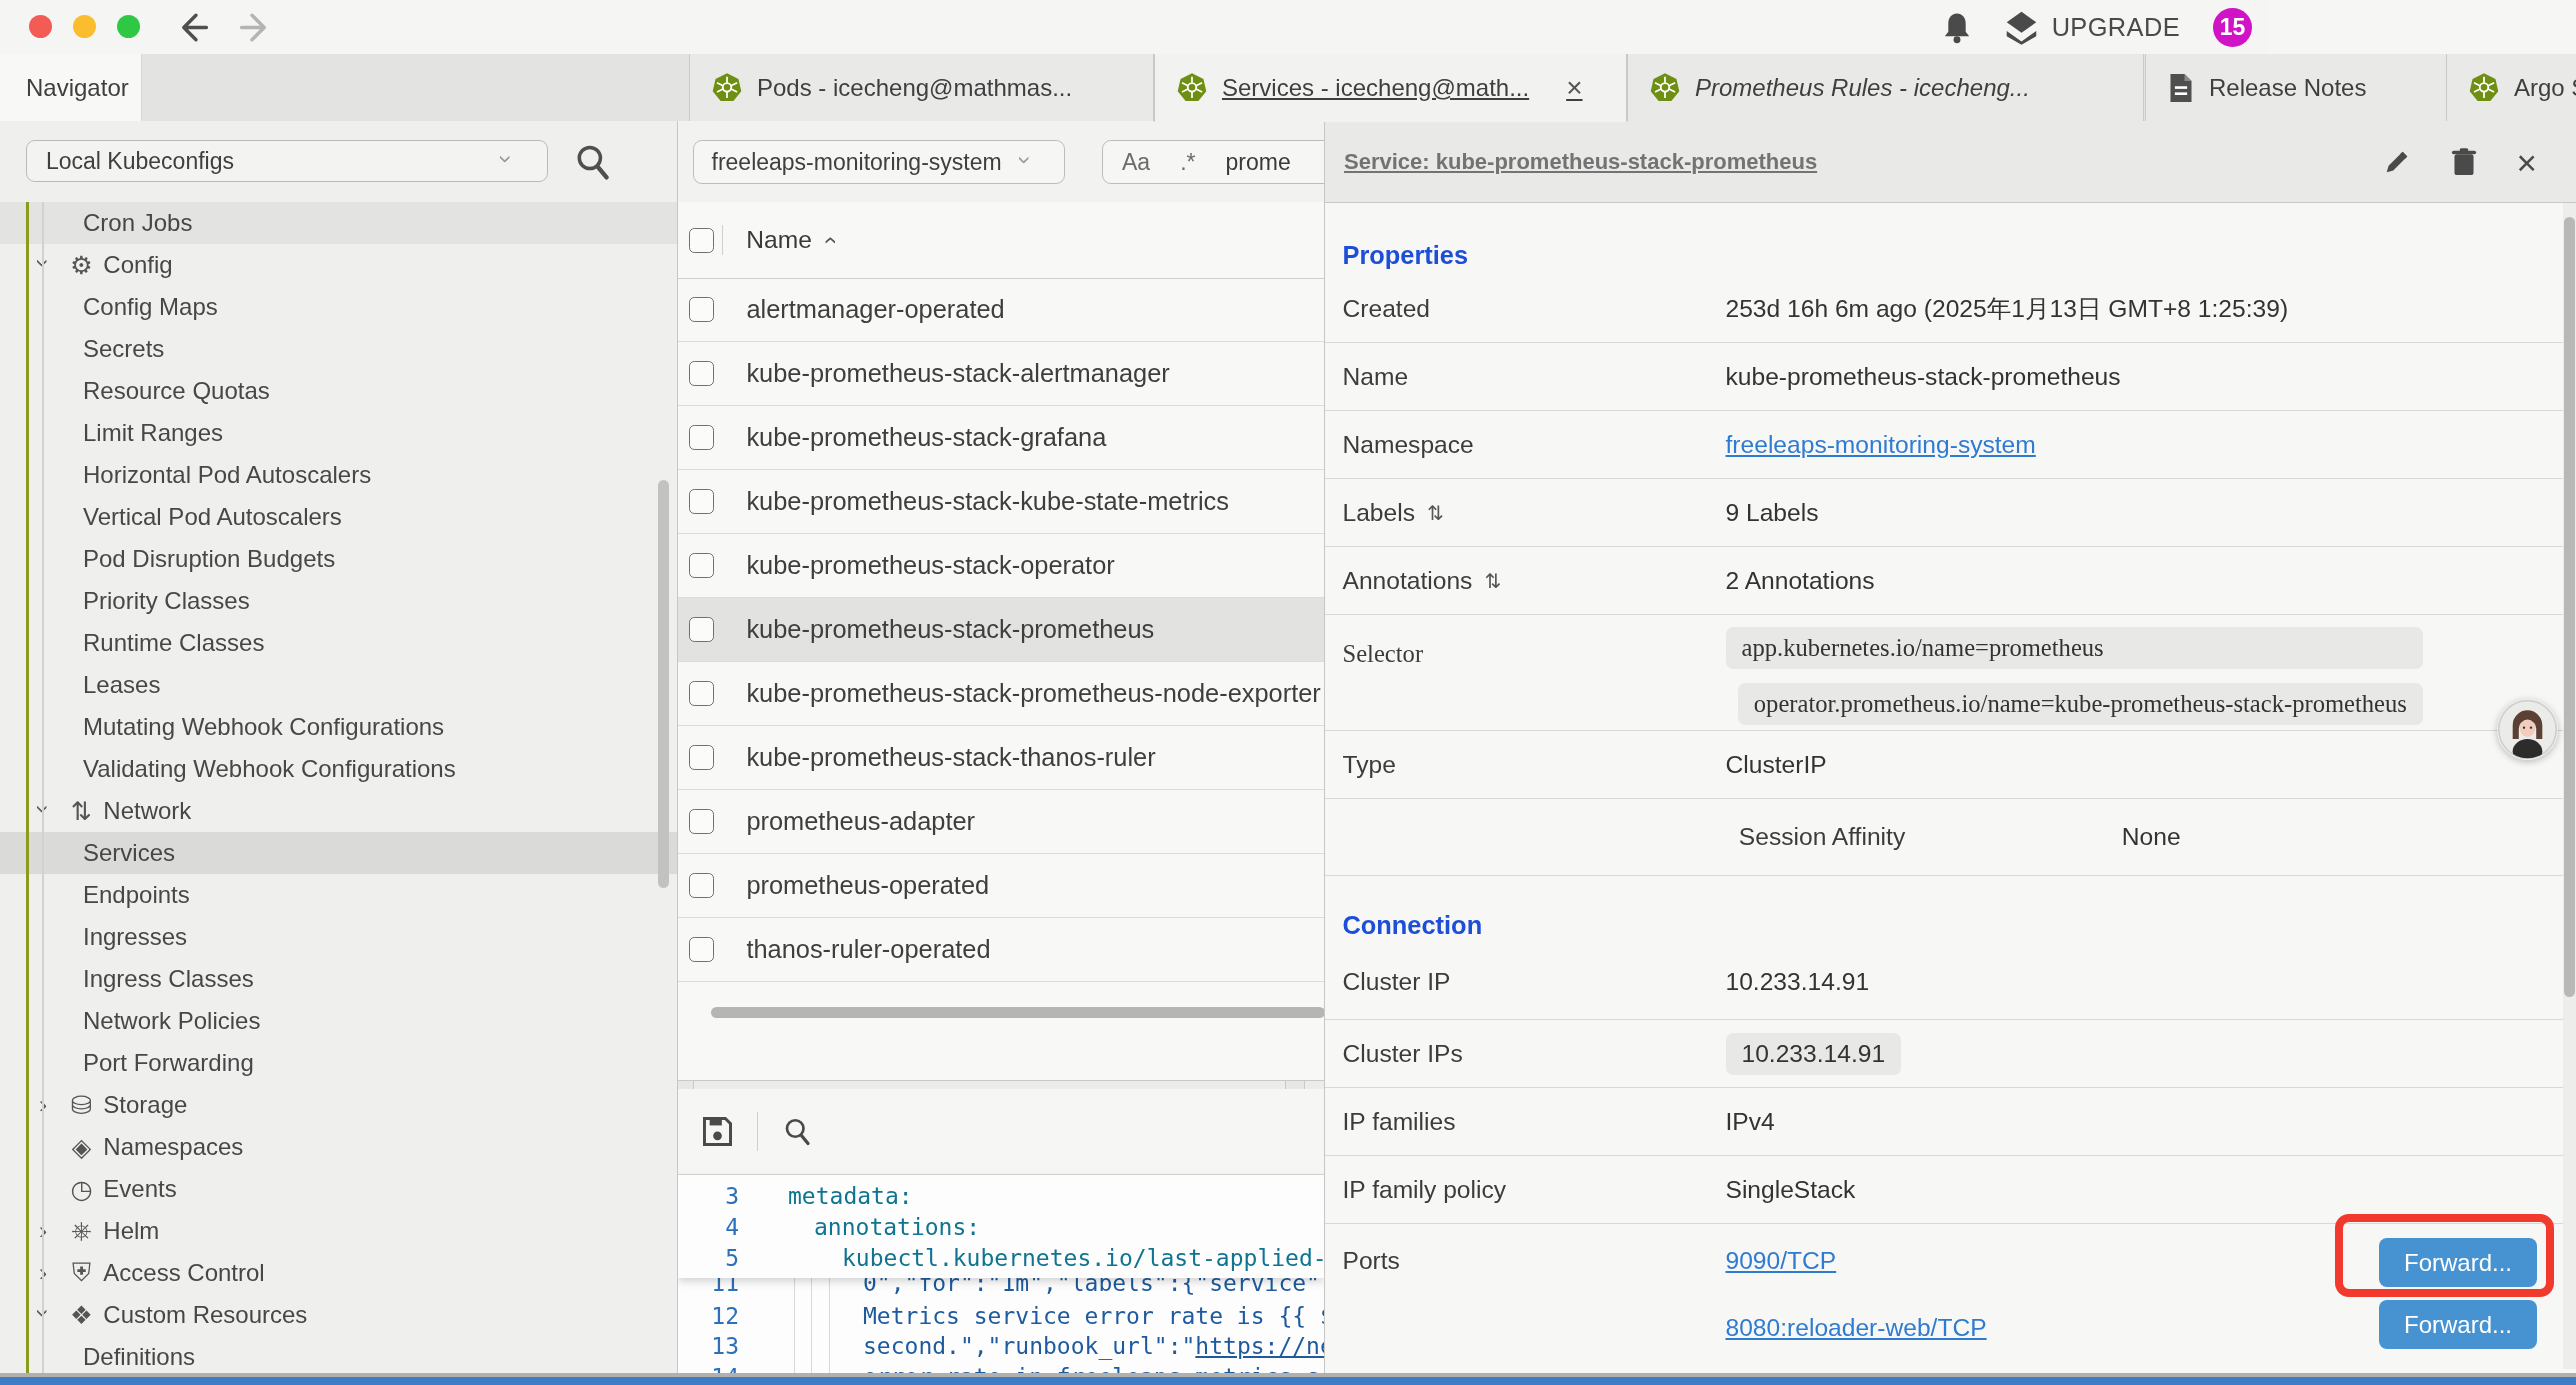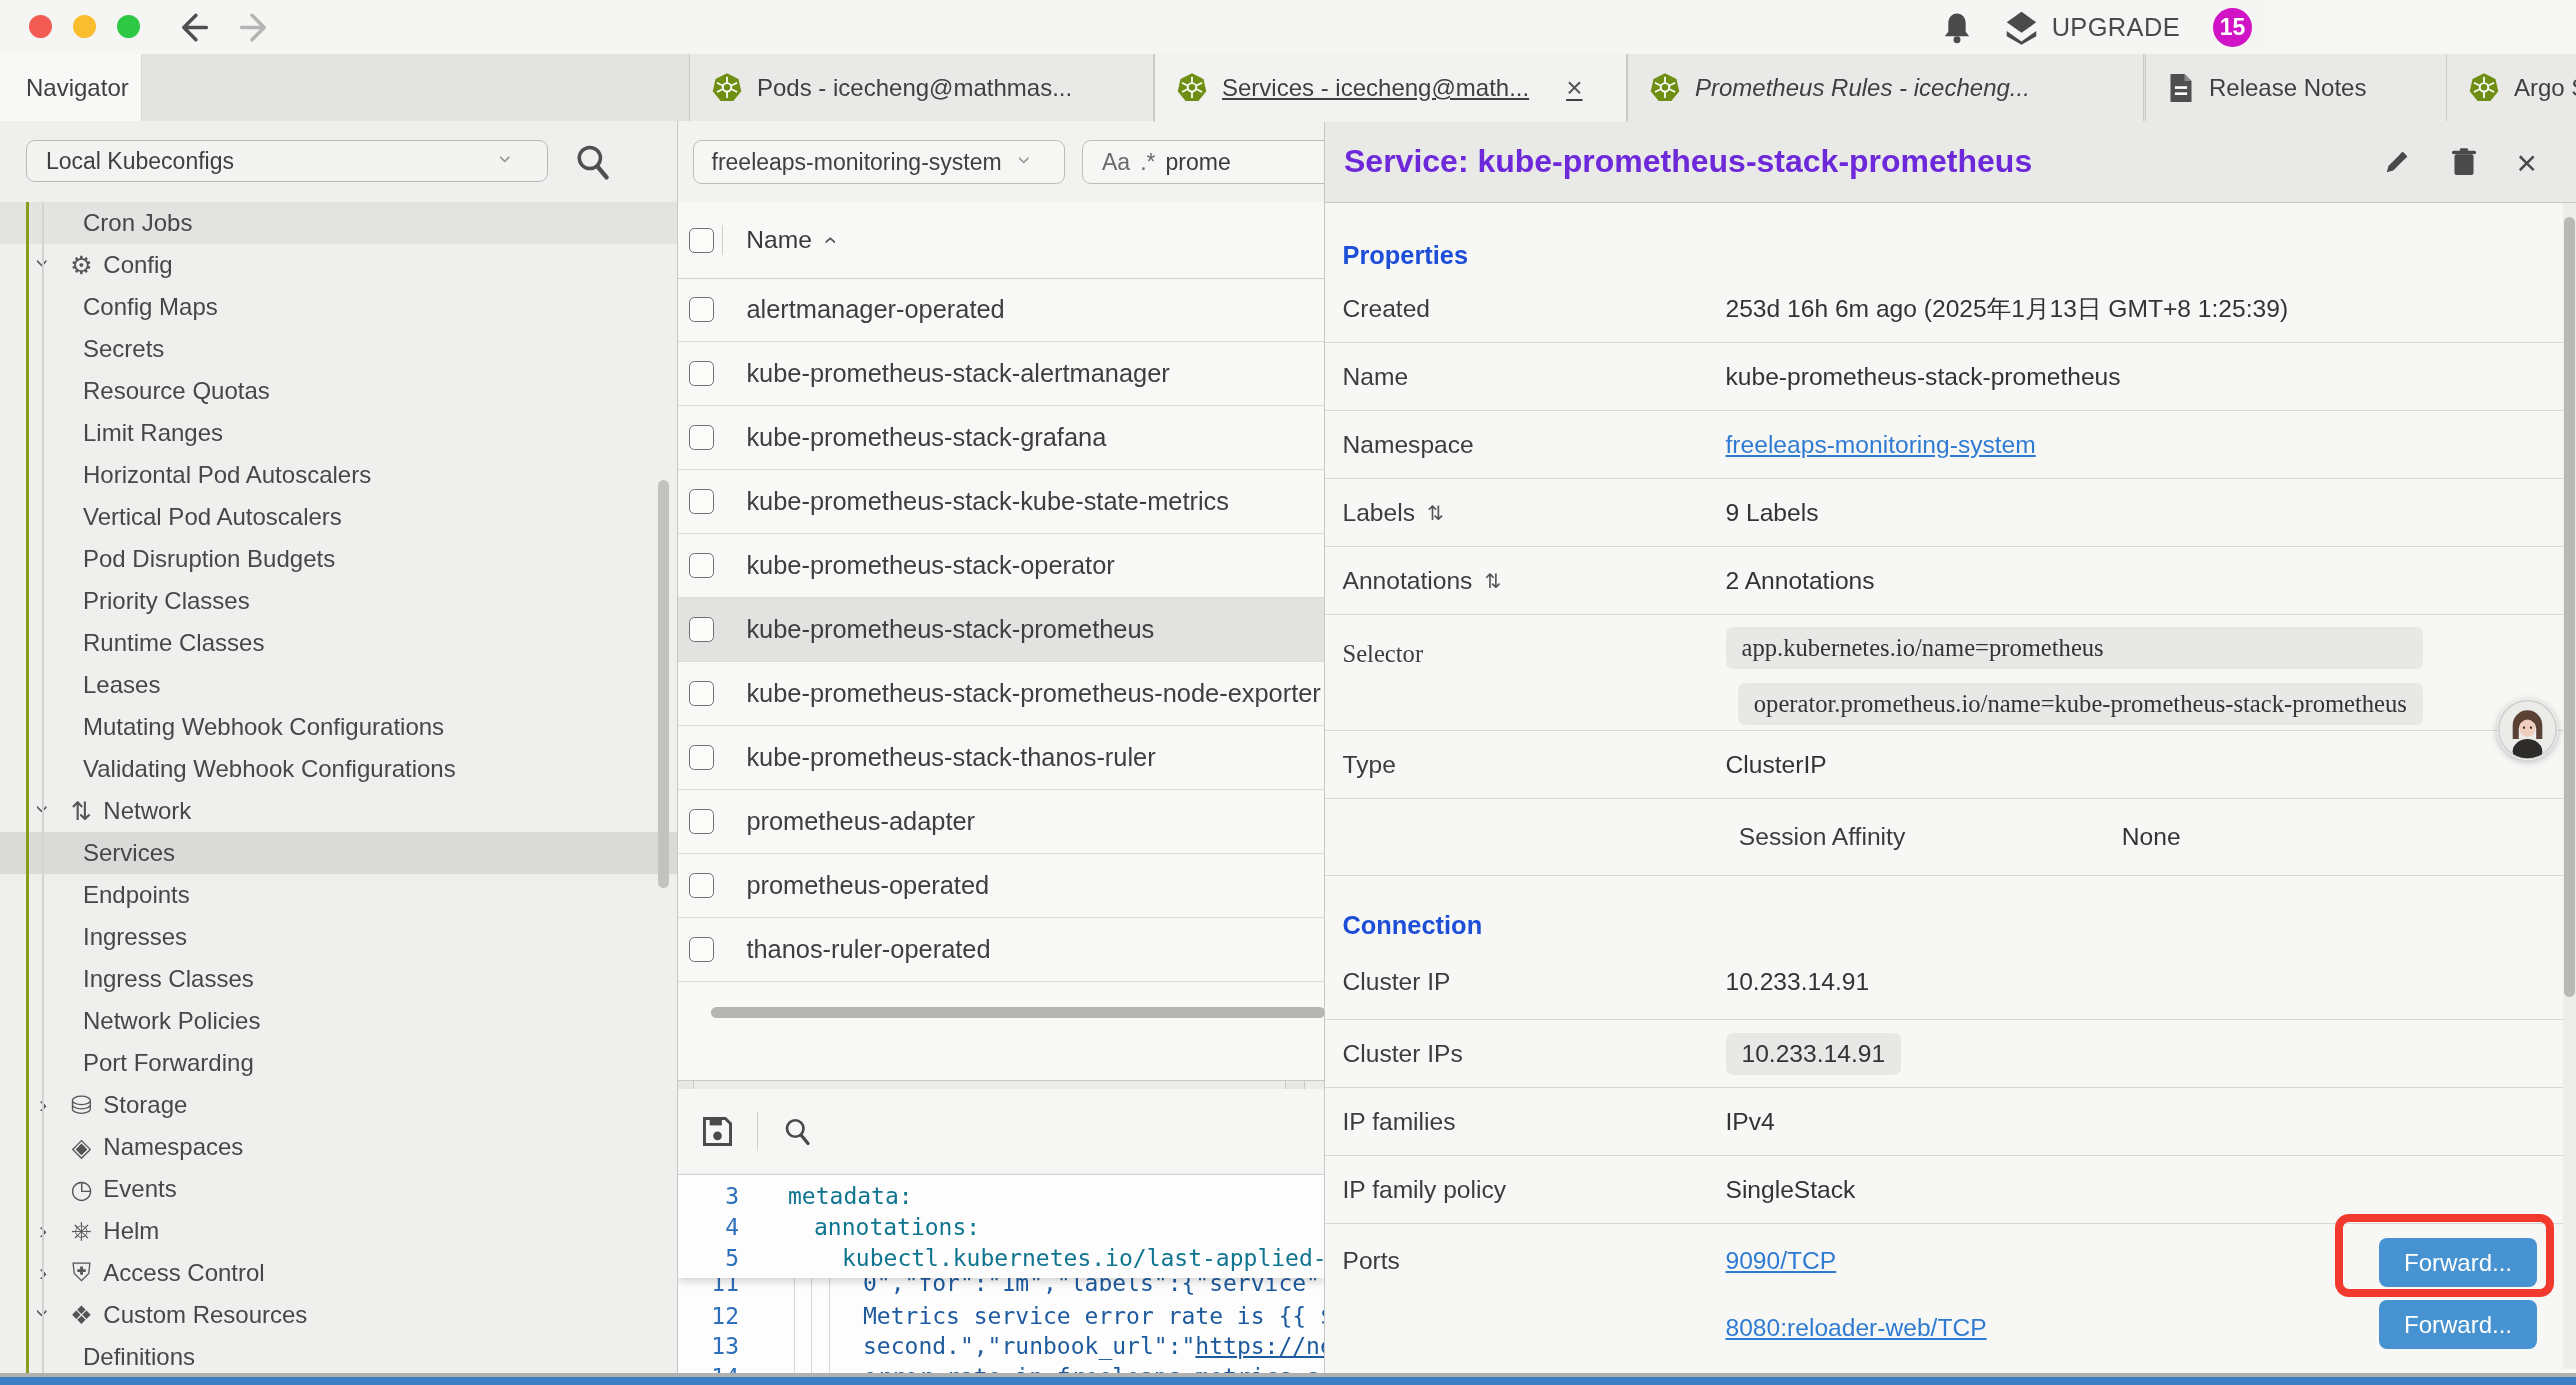--- a/index.html
+++ b/index.html
@@ -43,21 +43,21 @@
   .ticon{width:33px;color:#555;font-size:25.4px;text-align:center;margin-right:5.3px;}
   #guide-green{left:26px;top:81px;width:2.6px;height:1175px;background:#8a9b1e;z-index:4;pointer-events:none;}
   #guide-gray{left:42px;top:81px;width:1.8px;height:1175px;background:#d2d2d0;z-index:4;pointer-events:none;}
   #sidebar-scrollthumb{left:658px;top:359px;width:11.4px;height:408px;background:#c2c2c0;border-radius:6.1px;z-index:5;}
   #sidebar-vdiv{left:677px;top:121px;width:0.9px;height:1256px;background:#c6c6c4;z-index:6;}
 
   
   #list-panel{left:678px;top:121px;width:646px;height:1256px;background:#f8f8f7;overflow:hidden;}
   #filterbar{left:0;top:0;width:646px;height:81px;background:#f2f2f1;border-bottom:0.9px solid #d6d6d4;}
   #ns-select{left:15px;top:19px;width:372px;height:44px;border:1.8px solid #bcbcba;border-radius:8.8px;display:flex;align-items:center;justify-content:space-between;padding:0 17.5px;box-sizing:border-box;font-size:23px;color:#3f3f3f;background:#f6f6f5;}
-  #search-box{left:404px;top:19px;width:254px;height:44px;border:1.8px solid #bcbcba;border-radius:8.8px;display:flex;align-items:center;gap:10px;padding:0 19px;box-sizing:border-box;font-size:23px;background:#f6f6f5;}
+  #search-box{left:424px;top:19px;width:254px;height:44px;border:1.8px solid #bcbcba;border-radius:8.8px;display:flex;align-items:center;gap:30px;padding:0 19px;box-sizing:border-box;font-size:23px;background:#f6f6f5;}
   .toggle{color:#6b6b6b;}
   #search-value{color:#3a3a3a;}
   #table-header{left:0;top:81px;width:646px;height:76px;border-bottom:0.9px solid #cfcfcd;display:flex;align-items:center;background:#f8f8f7;}
   .cb{width:23px;height:23px;border:1.8px solid #707070;border-radius:5.3px;margin-left:11.4px;flex:0 0 auto;background:#fbfbfa;}
   #header-vdiv{width:0.9px;height:30px;background:#d0d0ce;margin-left:8px;}
   #col-name{margin-left:23px;font-size:24.6px;color:#3a3a3a;display:flex;align-items:center;gap:14px;}
   .sort-asc{display:inline-block;transform:rotate(-90deg);color:#555;font-size:23px;}
   #rows{left:0;top:157px;width:646px;position:absolute;}
   .lrow{height:63px;display:flex;align-items:center;border-bottom:0.9px solid #dcdcda;white-space:nowrap;overflow:hidden;}
   .lrow[data-variant~="selected"]{background:#e2e2e0;}
@@ -76,21 +76,21 @@
   .key{color:#0e7490;}
   .str{color:#1d5a9e;}
   .lnk{color:#1d5a9e;text-decoration:underline;}
   #sticky{position:absolute;left:0;top:0;width:646px;height:103px;background:#fdfdfd;box-shadow:0 4.4px 8.8px rgba(0,0,0,.18);z-index:2;}
   #l11wrap{position:absolute;left:0;top:103px;width:646px;height:20px;overflow:hidden;}
   .eguide{position:absolute;top:103px;bottom:0;width:0.9px;background:#d8d8d6;}
 
   
   #details{left:1324px;top:121px;width:1252px;height:1256px;background:#f7f7f6;border-left:0.9px solid #c6c6c4;box-sizing:border-box;overflow:hidden;}
   #d-header{left:0;top:0;width:1252px;height:82px;background:#e9e9e8;border-bottom:0.9px solid #c8c8c6;box-sizing:border-box;display:flex;align-items:center;padding-left:19px;}
-  #d-title{font-size:32px;font-weight:bold;color:#6d28d9;}
+  #d-title{font-size:22px;font-weight:bold;color:#737373;text-decoration:underline;}
   #d-actions{position:absolute;right:40px;top:0;height:82px;display:flex;align-items:center;gap:40px;}
   #d-close{font-size:35px;color:#4a4a4a;line-height:1;}
   #d-body{left:0;top:82px;width:1252px;position:absolute;}
   .dheading{height:39px;margin-top:33px;padding-left:17.5px;font-size:25.4px;font-weight:bold;color:#1d4ed8;display:flex;align-items:center;}
   .drow{display:flex;align-items:center;min-height:68px;border-bottom:0.9px solid #d8d8d6;padding-left:17.5px;box-sizing:border-box;font-size:24.6px;}
   .dlabel{width:383px;color:#3c3c3c;flex:0 0 auto;display:flex;align-items:center;gap:12.3px;}
   .dval{color:#333;}
   .dlink{color:#2f7bd1;text-decoration:underline;}
   .dbadge{background:#e8e8e6;border-radius:7px;padding:7px 16px;display:inline-block;color:#333;}
   .sortg{font-size:20px;color:#555;}

